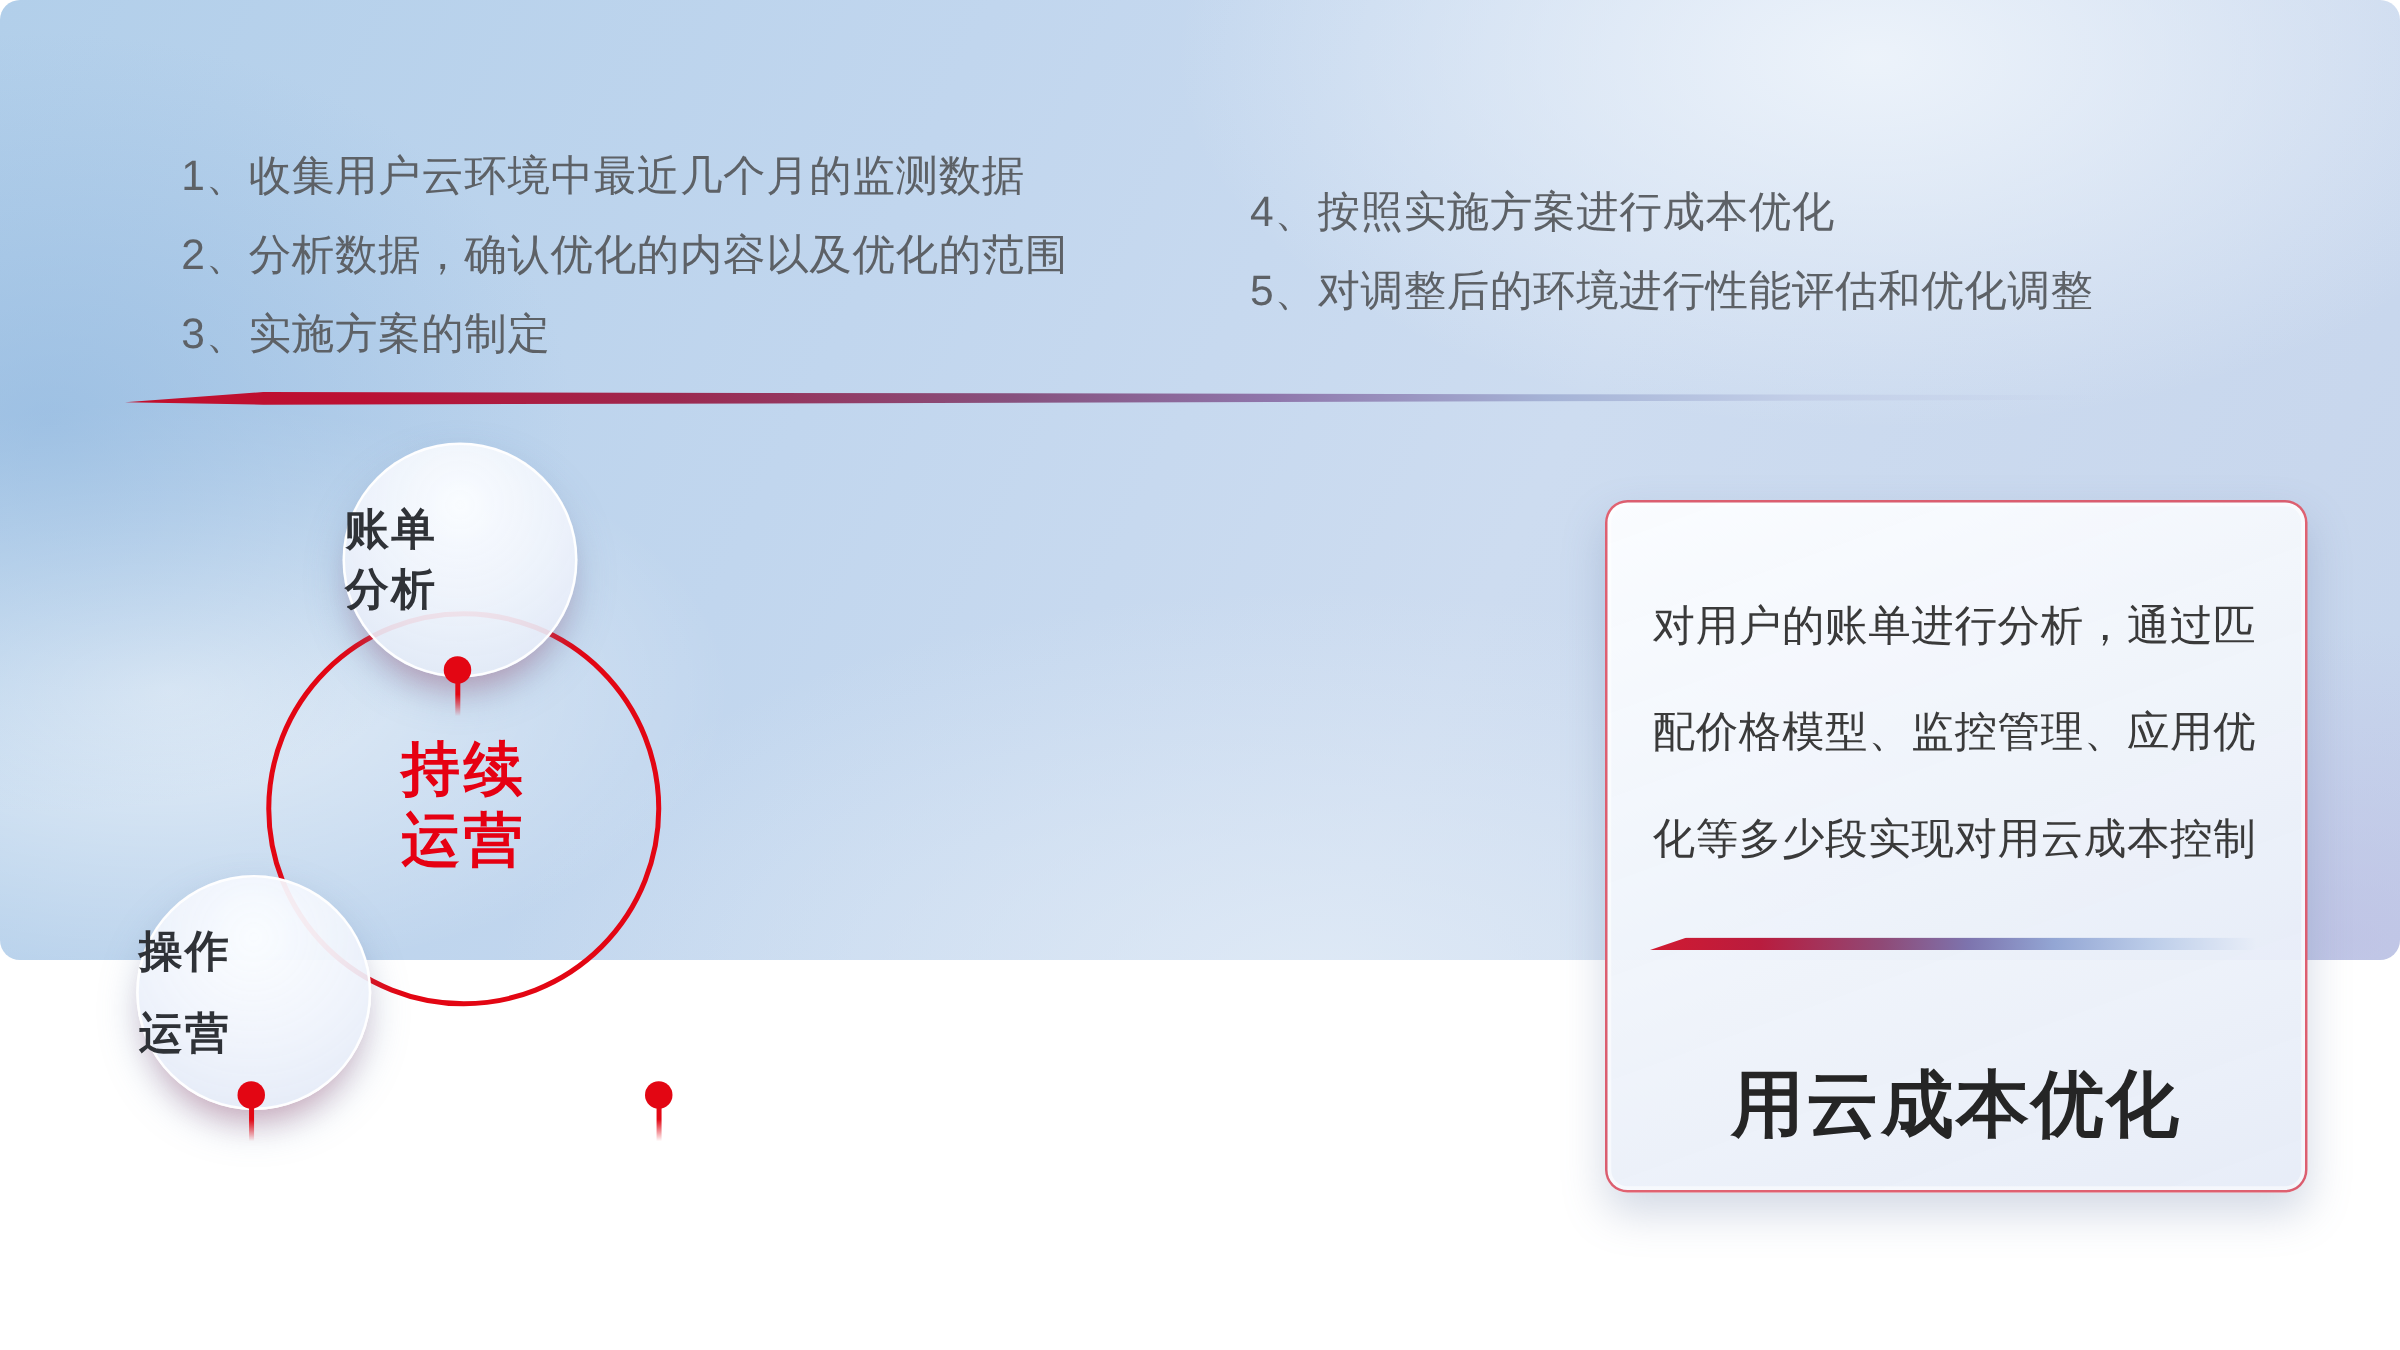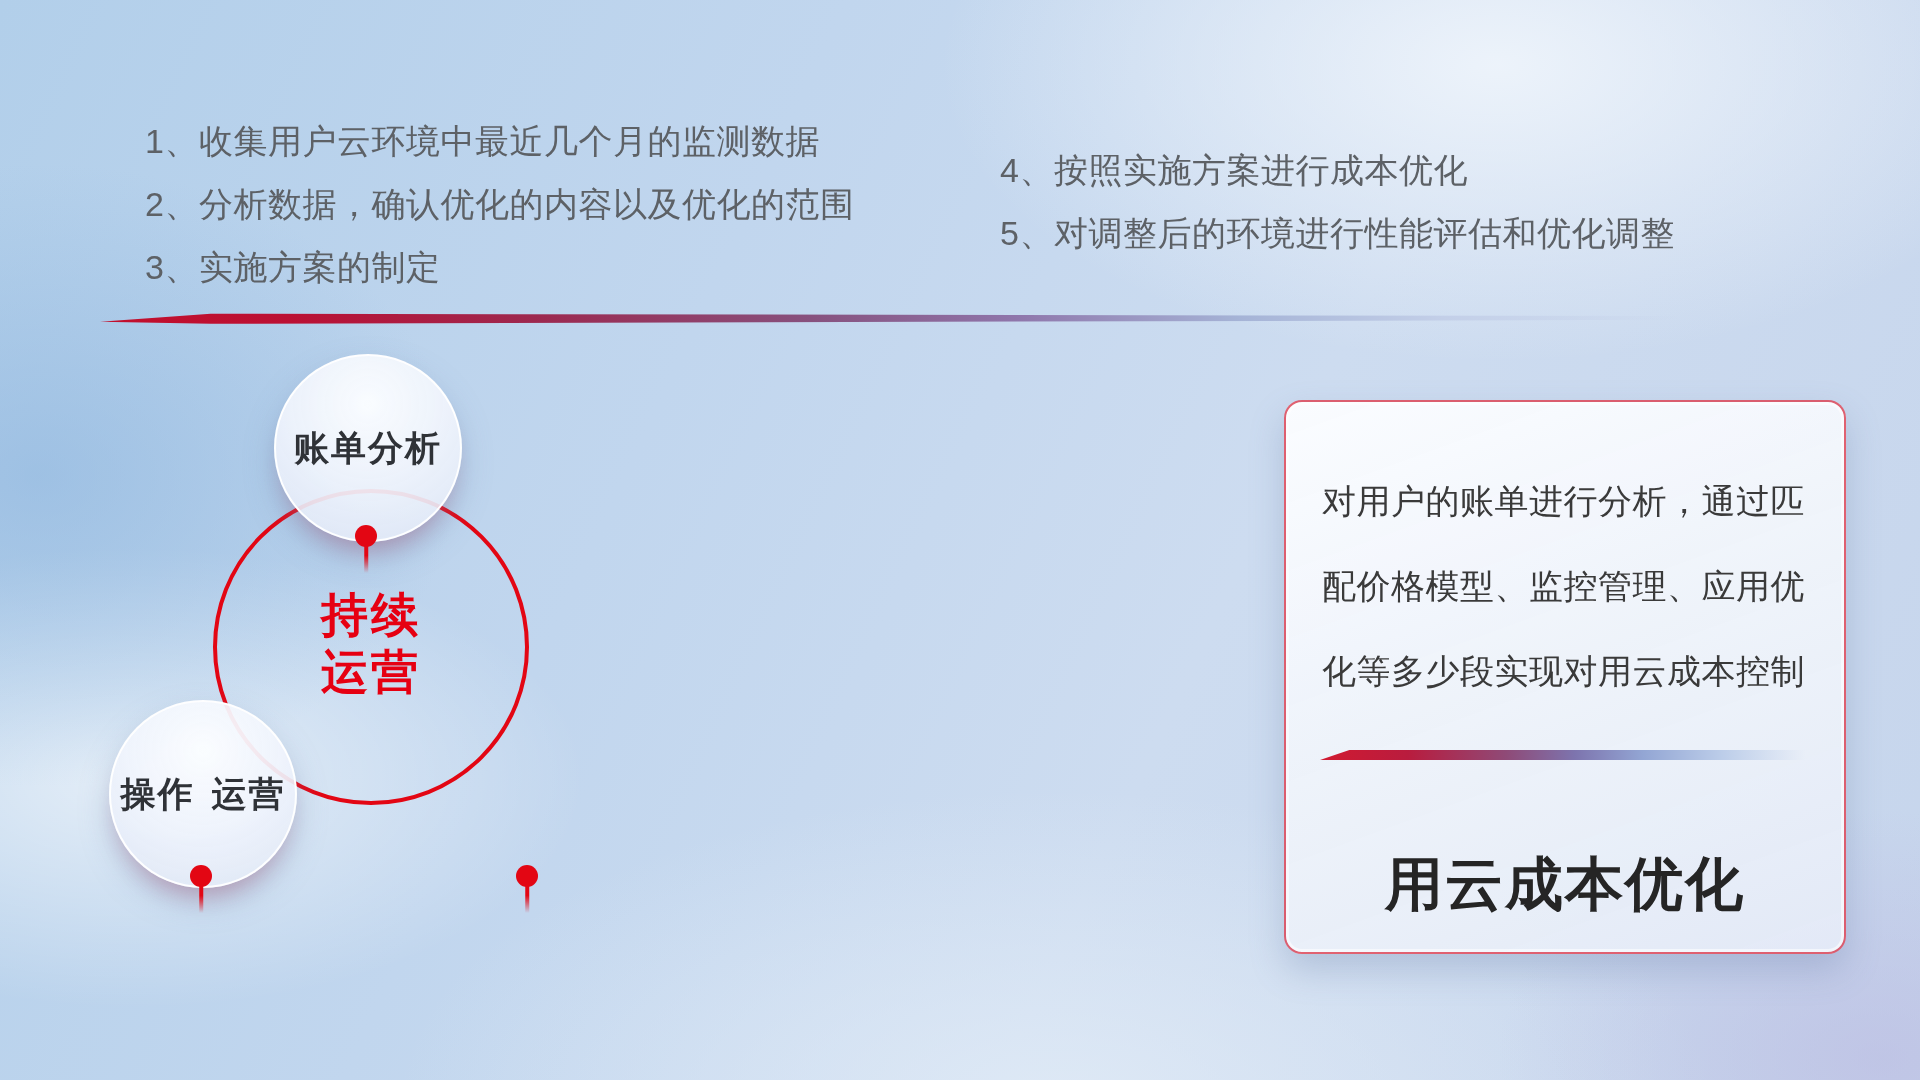--- a/index.html
+++ b/index.html
@@ -1,47 +1,48 @@
 <!DOCTYPE html>
 <html><head>
 <meta charset="utf-8">
 <style>
   html,body{margin:0;padding:0;}
   body{
     width:1920px;height:1080px;overflow:hidden;
     font-family:"Liberation Sans","DejaVu Sans",sans-serif;
   }
   .slide{
-    position:relative;width:1920px;height:1080px;
+    position:relative;width:1920px;height:768px;
     background:
       radial-gradient(900px 480px at 78% 6%, rgba(238,244,251,.95), rgba(238,244,251,0) 62%),
       radial-gradient(700px 520px at 2% 44%, rgba(138,179,221,.55), rgba(138,179,221,0) 60%),
       radial-gradient(820px 420px at 7% 72%, rgba(255,255,255,.62), rgba(255,255,255,0) 55%),
       radial-gradient(620px 400px at 98% 98%, rgba(188,188,226,.65), rgba(188,188,226,0) 62%),
       radial-gradient(1100px 520px at 55% 102%, rgba(226,236,247,.8), rgba(226,236,247,0) 60%),
       linear-gradient(115deg,#b2cfea 0%,#c1d6ee 35%,#cddcf0 62%,#c6d5ec 100%);
+    border-radius: 16px;
   }
   
   .steps{position:absolute;font-size:34px;color:#5d6166;line-height:63px;letter-spacing:.5px;}
   .steps-left{left:145px;top:110px;}
   .steps-right{left:1000px;top:139px;}
   
   .main-divider{
     position:absolute;left:100px;top:313px;width:1580px;height:11px;
     background:linear-gradient(90deg,#c20f2c 0%,#bb1034 12%,#9c2950 28%,#87517e 45%,#8f76ab 58%,#a5b3d6 72%,#c3cfe8 85%,rgba(205,216,236,0) 100%);
     clip-path:polygon(0 80%,7% 6%,100% 28%,100% 62%,7% 98%);
   }
   
   .ring-svg{position:absolute;left:0;top:0;z-index:1;pointer-events:none;}
   .node{
     position:absolute;width:184px;height:184px;border-radius:50%;z-index:2;
     background:radial-gradient(circle at 50% 26%, rgba(251,253,255,.97) 0%, rgba(240,244,252,.93) 48%, rgba(222,230,245,.9) 100%);
     border:2.5px solid rgba(255,255,255,.95);
     box-shadow:0 14px 30px rgba(108,134,176,.35), 0 18px 22px -12px rgba(222,30,52,.3);
-    display:flex;flex-direction:row;align-items:center;justify-content:center;
+    display:flex;flex-direction:column;align-items:flex-start;justify-content:center;
   }
   .node-top{left:274px;top:354px;}
   .node-bl{left:109px;top:700px;gap:17px;}
   .node-br{left:435px;top:700px;}
   .node-line{font-size:35px;line-height:48px;font-weight:600;color:#2f3237;letter-spacing:2px;}
   .center-label{position:absolute;left:271px;top:586px;width:200px;text-align:center;z-index:2;}
   .center-line{font-size:47px;line-height:57px;font-weight:800;color:#e60012;letter-spacing:3px;}
   .dot{position:absolute;width:22px;height:22px;border-radius:50%;background:#e30613;z-index:3;}
   .dot::after{
     content:"";position:absolute;left:50%;top:96%;transform:translateX(-50%);

